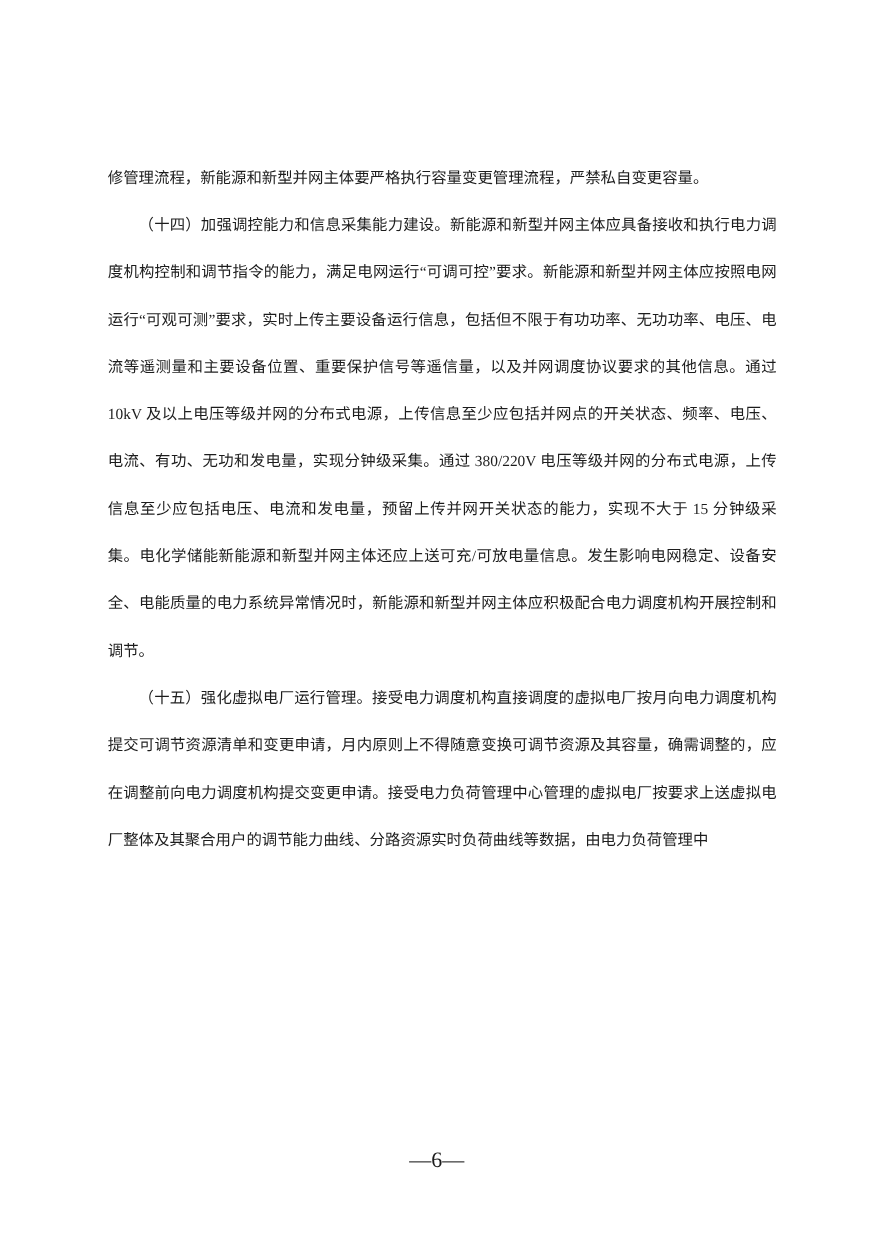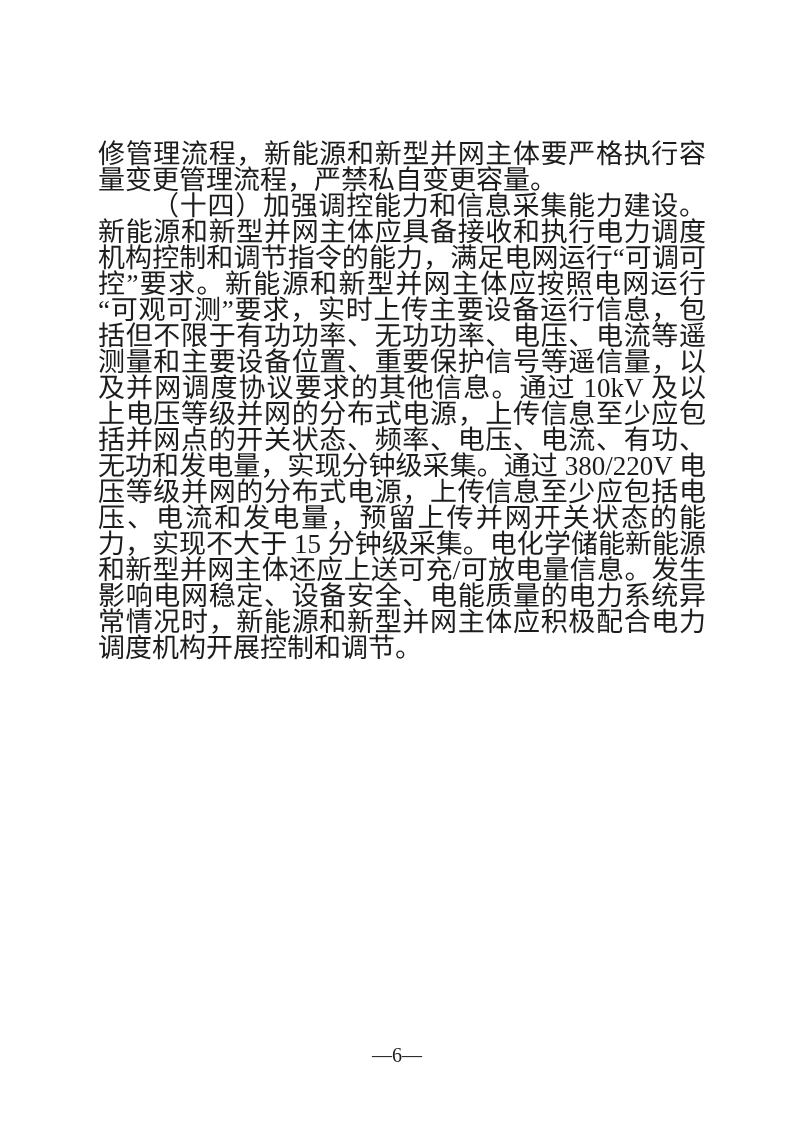--- a/index.html
+++ b/index.html
@@ -14,22 +14,22 @@
     background: #ffffff;
     overflow: hidden;
     font-family: "Liberation Serif", "DejaVu Serif", serif;
   }
   .content {
     position: absolute;
     left: 98px;
     top: 141px;
     width: 608px;
     color: #1c1c1c;
-    font-size: 27px;
-    line-height: 26px;
+    font-size: 14px;
+    line-height: 43px;
     text-align: justify;
     text-justify: inter-ideograph;
   }
   .para {
     margin: 0;
     padding: 0;
   }
   .para.indent {
     text-indent: 2em;
     font-family: Liberation Serif, serif;
@@ -50,15 +50,16 @@
     letter-spacing: 0;
   }
 </style>
 </head>
 <body>
 
 <div class="page">
   <div class="content">
     <p class="para"><span>修管理流程，新能源和新型并网主体要严格执行容量变更管理流程，严禁私自变更容量。</span></p>
     <p class="para indent"><span class="heading">（十四）加强调控能力和信息采集能力建设。</span><span>新能源和新型并网主体应具备接收和执行电力调度机构控制和调节指令的能力，满足电网运行“可调可控”要求。新能源和新型并网主体应按照电网运行“可观可测”要求，实时上传主要设备运行信息，包括但不限于有功功率、无功功率、电压、电流等遥测量和主要设备位置、重要保护信号等遥信量，以及并网调度协议要求的其他信息。通过 10kV 及以上电压等级并网的分布式电源，上传信息至少应包括并网点的开关状态、频率、电压、电流、有功、无功和发电量，实现分钟级采集。通过 380/220V 电压等级并网的分布式电源，上传信息至少应包括电压、电流和发电量，预留上传并网开关状态的能力，实现不大于 15 分钟级采集。电化学储能新能源和新型并网主体还应上送可充/可放电量信息。发生影响电网稳定、设备安全、电能质量的电力系统异常情况时，新能源和新型并网主体应积极配合电力调度机构开展控制和调节。</span></p>
+    <p class="para indent"><span class="heading">（十五）强化虚拟电厂运行管理。</span><span>接受电力调度机构直接调度的虚拟电厂按月向电力调度机构提交可调节资源清单和变更申请，月内原则上不得随意变换可调节资源及其容量，确需调整的，应在调整前向电力调度机构提交变更申请。接受电力负荷管理中心管理的虚拟电厂按要求上送虚拟电厂整体及其聚合用户的调节能力曲线、分路资源实时负荷曲线等数据，由电力负荷管理中</span></p>
   </div>
   <div class="footer"><span>—6—</span></div>
 </div>
 
 </body></html>

